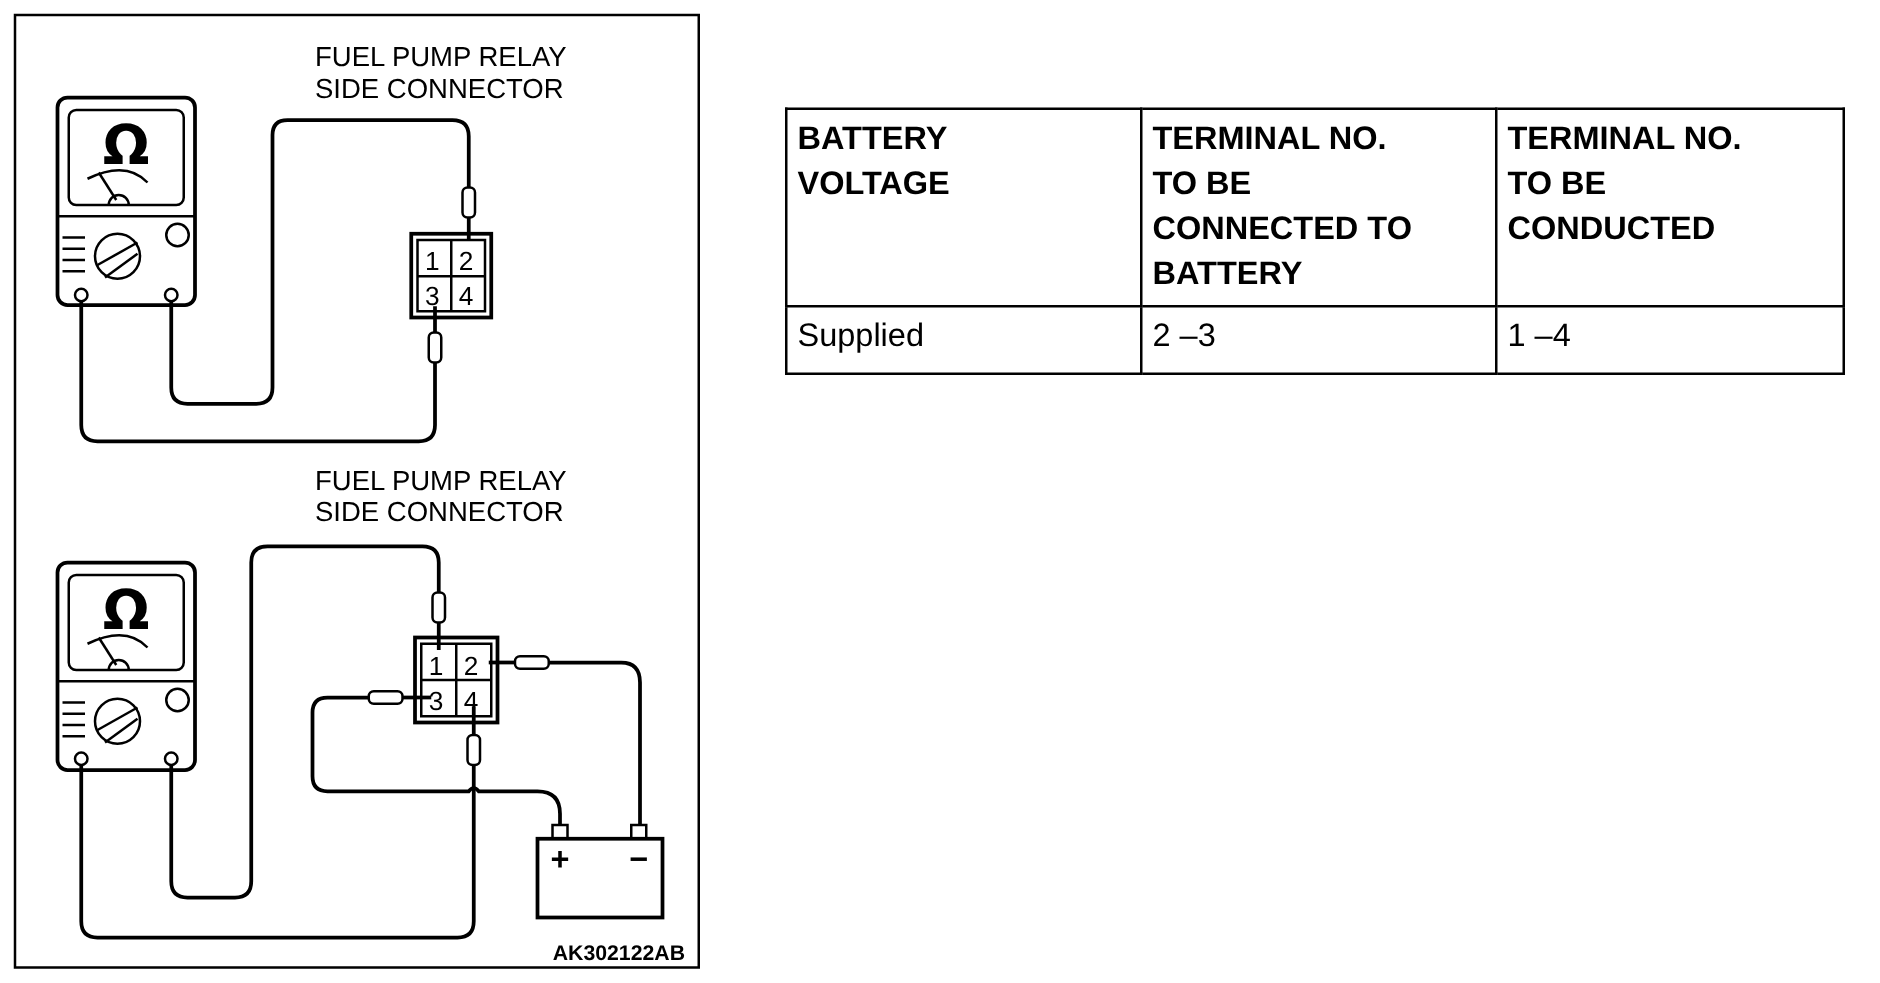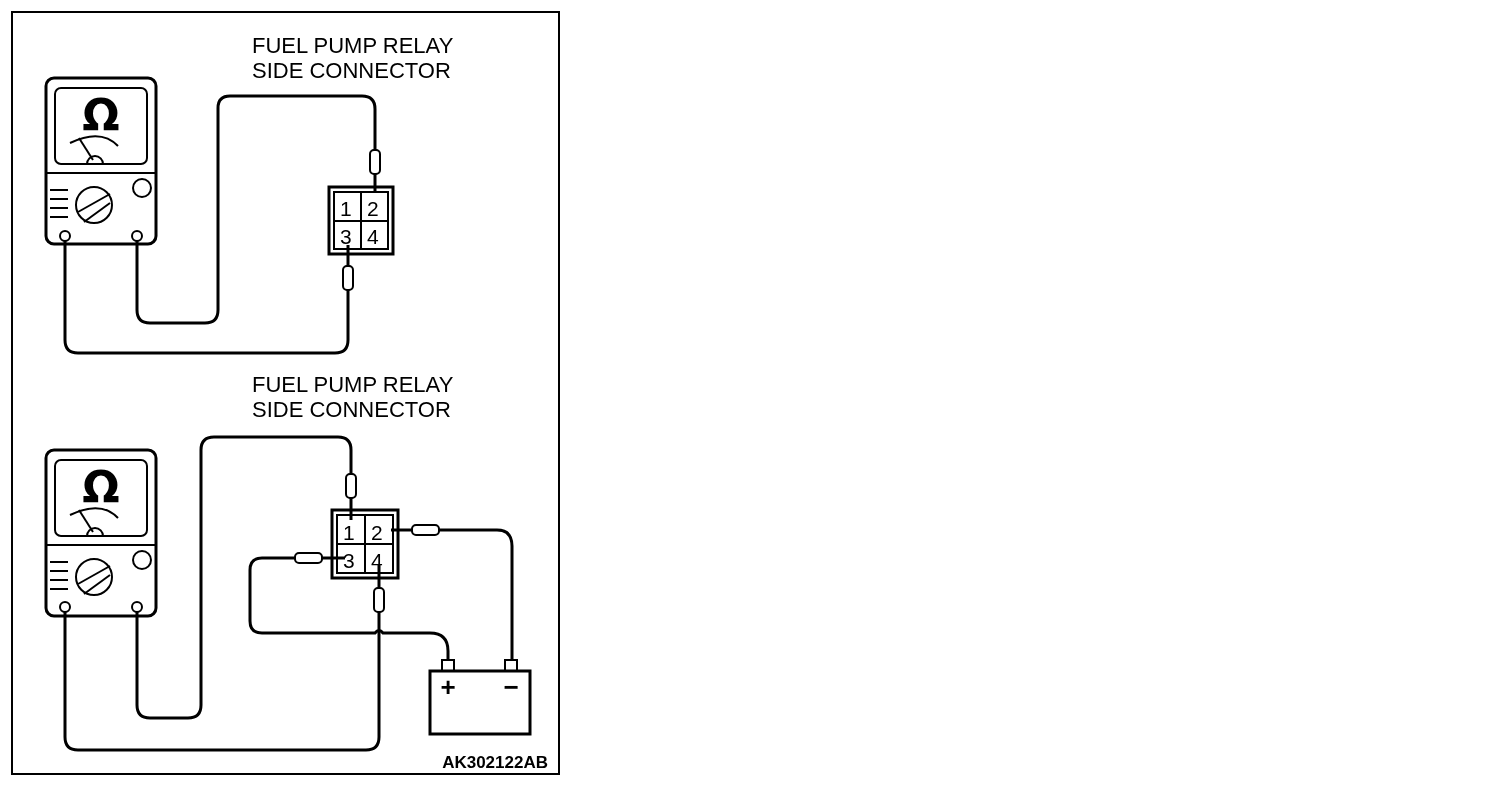--- a/index.html
+++ b/index.html
@@ -134,14 +134,30 @@
       <text class="sign" x="448" y="696" text-anchor="middle">+</text>
       <text class="sign" x="511" y="696" text-anchor="middle">−</text>
     </g>
   </g>
 
   <text class="code" x="548" y="768" text-anchor="end">AK302122AB</text>
 </svg>
 
 <table id="spec">
   <tbody>
+      <tr>
+    <th class="c1">BATTERY
+VOLTAGE</th>
+    <th class="c2">TERMINAL NO.
+TO BE
+CONNECTED TO
+BATTERY</th>
+    <th>TERMINAL NO.
+TO BE
+CONDUCTED</th>
+  </tr>
+  <tr>
+    <td>Supplied</td>
+    <td>2 –3</td>
+    <td>1 –4</td>
+  </tr>
 </tbody>
   </table>
 
 </body></html>

